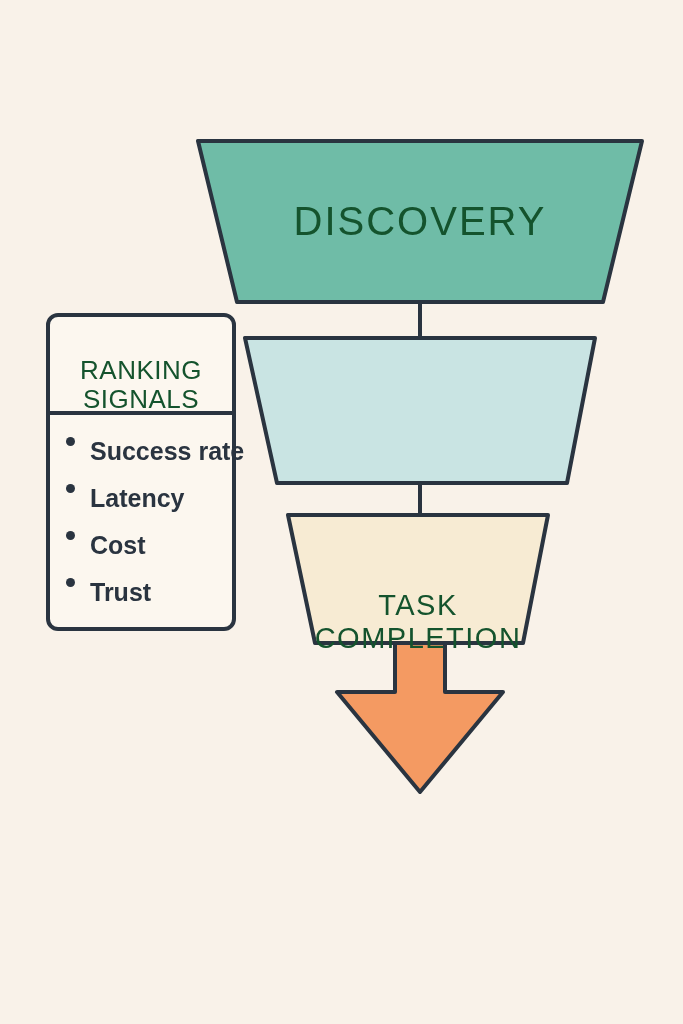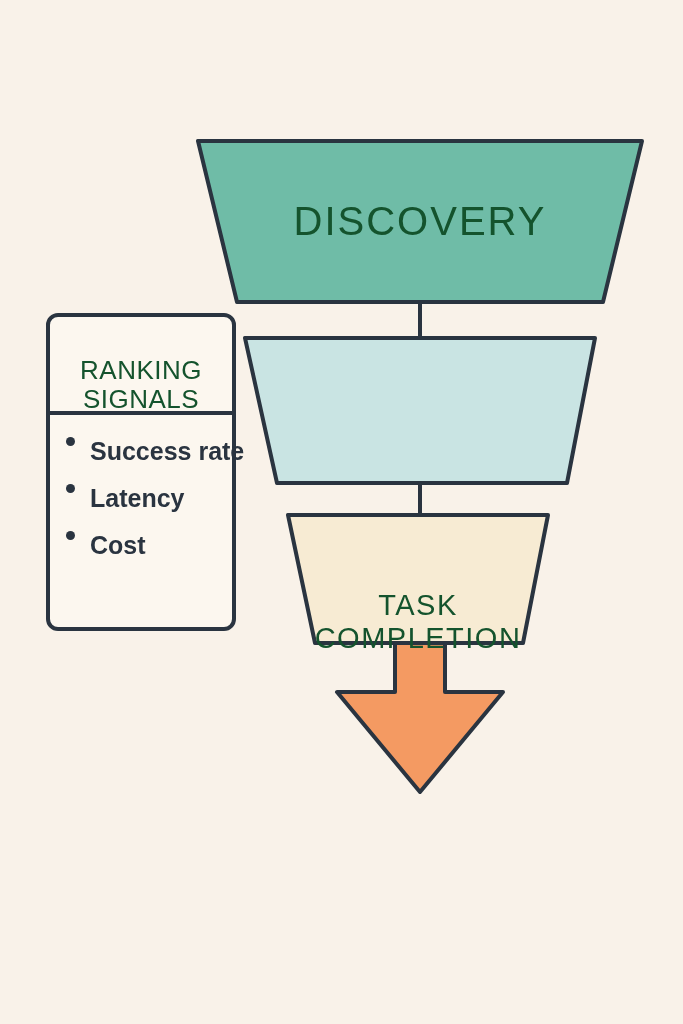--- a/index.html
+++ b/index.html
@@ -121,15 +121,19 @@
       <span>Success rate</span>
     </li>
     <li class="signal-item">
       <span class="bullet"></span>
       <span>Latency</span>
     </li>
     <li class="signal-item">
       <span class="bullet"></span>
       <span>Cost</span>
     </li>
+    <li class="signal-item">
+      <span class="bullet"></span>
+      <span>Trust</span>
+    </li>
   </ul>
 
 </div>
 
 </body></html>

